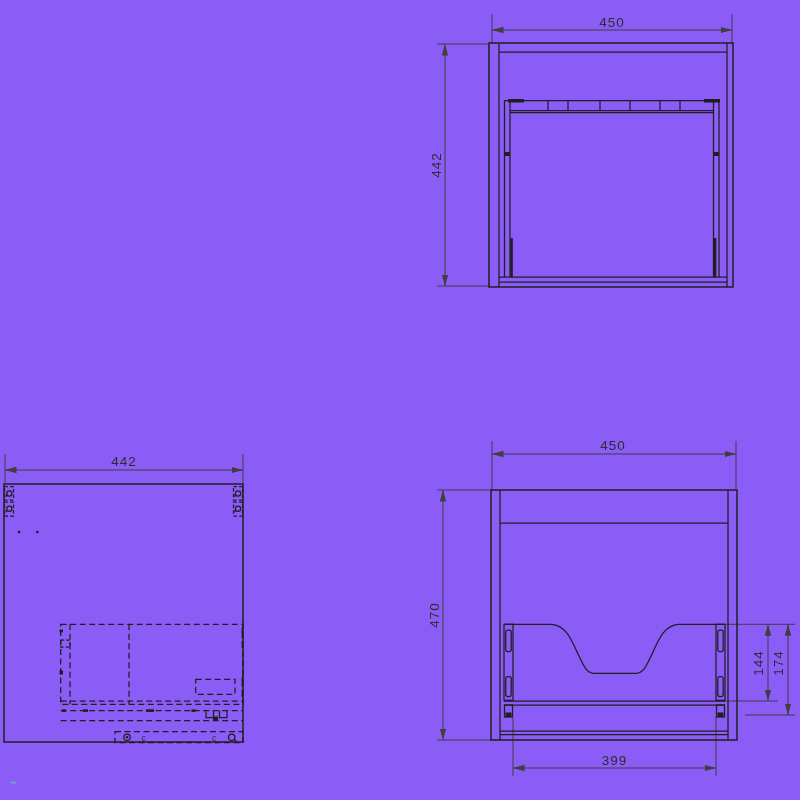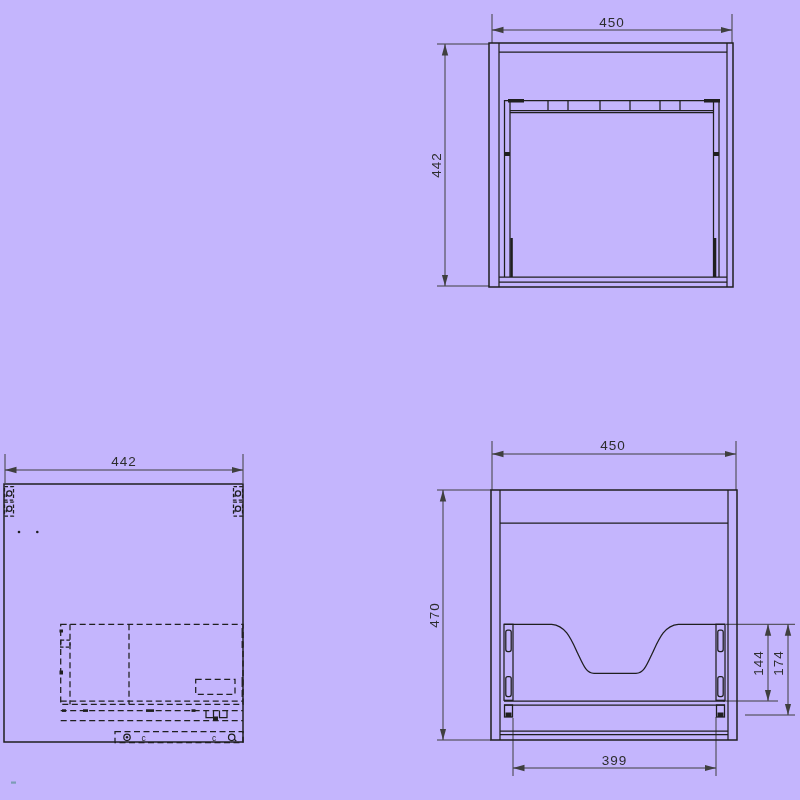--- a/index.html
+++ b/index.html
@@ -1,16 +1,16 @@
 <!DOCTYPE html>
 <html><head>
 <meta charset="utf-8">
 <style>
   html,body{margin:0;padding:0;background:#ffffff;}
-  .canvas{position:relative;width:800px;height:800px;background:#c4b5fd;overflow:hidden;}
+  .canvas{position:relative;width:800px;height:800px;background:#8b5cf6;overflow:hidden;}
   svg{display:block;}
   svg text{stroke:none;font-family:"Liberation Sans",sans-serif;}
   .t{font-size:13.5px;letter-spacing:1px;}
   .tc{font-size:8.5px;}
   line,path,rect,circle{stroke-width:1.25;}
   .w15{stroke-width:1.5;}
   .w11{stroke-width:1.1;}
   .w10{stroke-width:1;}
   .thk{stroke-width:2.6;}
   .dsh{stroke-dasharray:6 3.5;}

